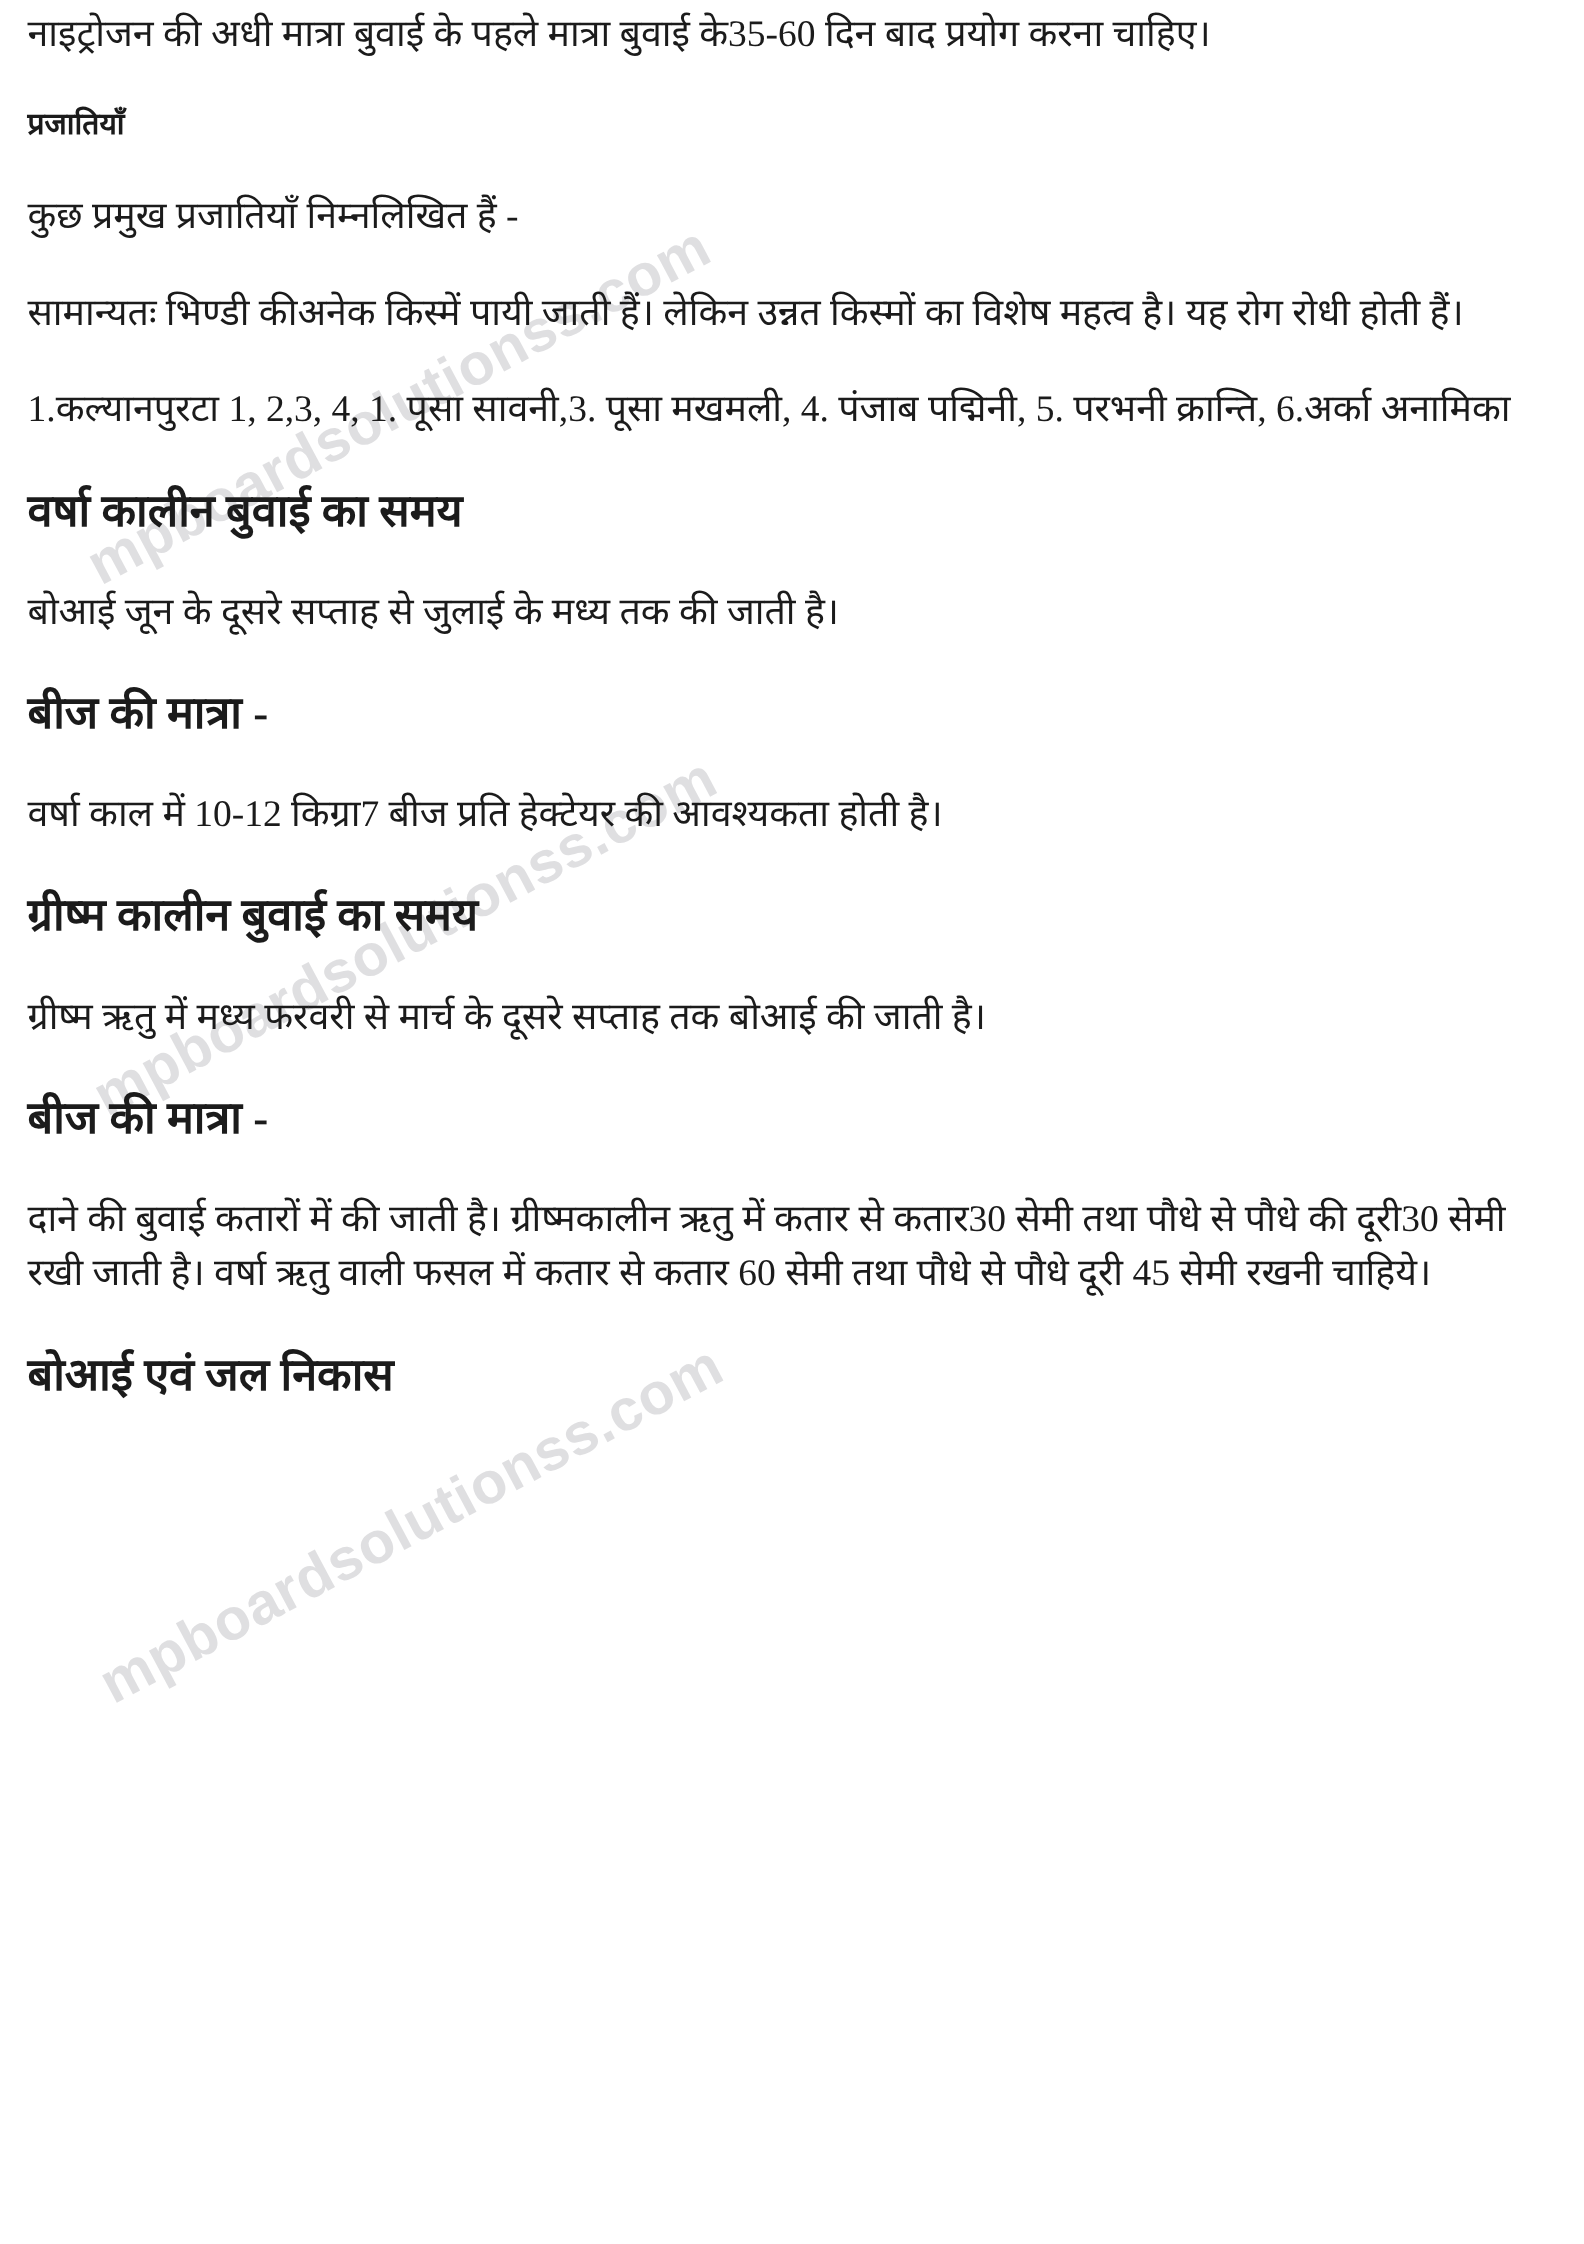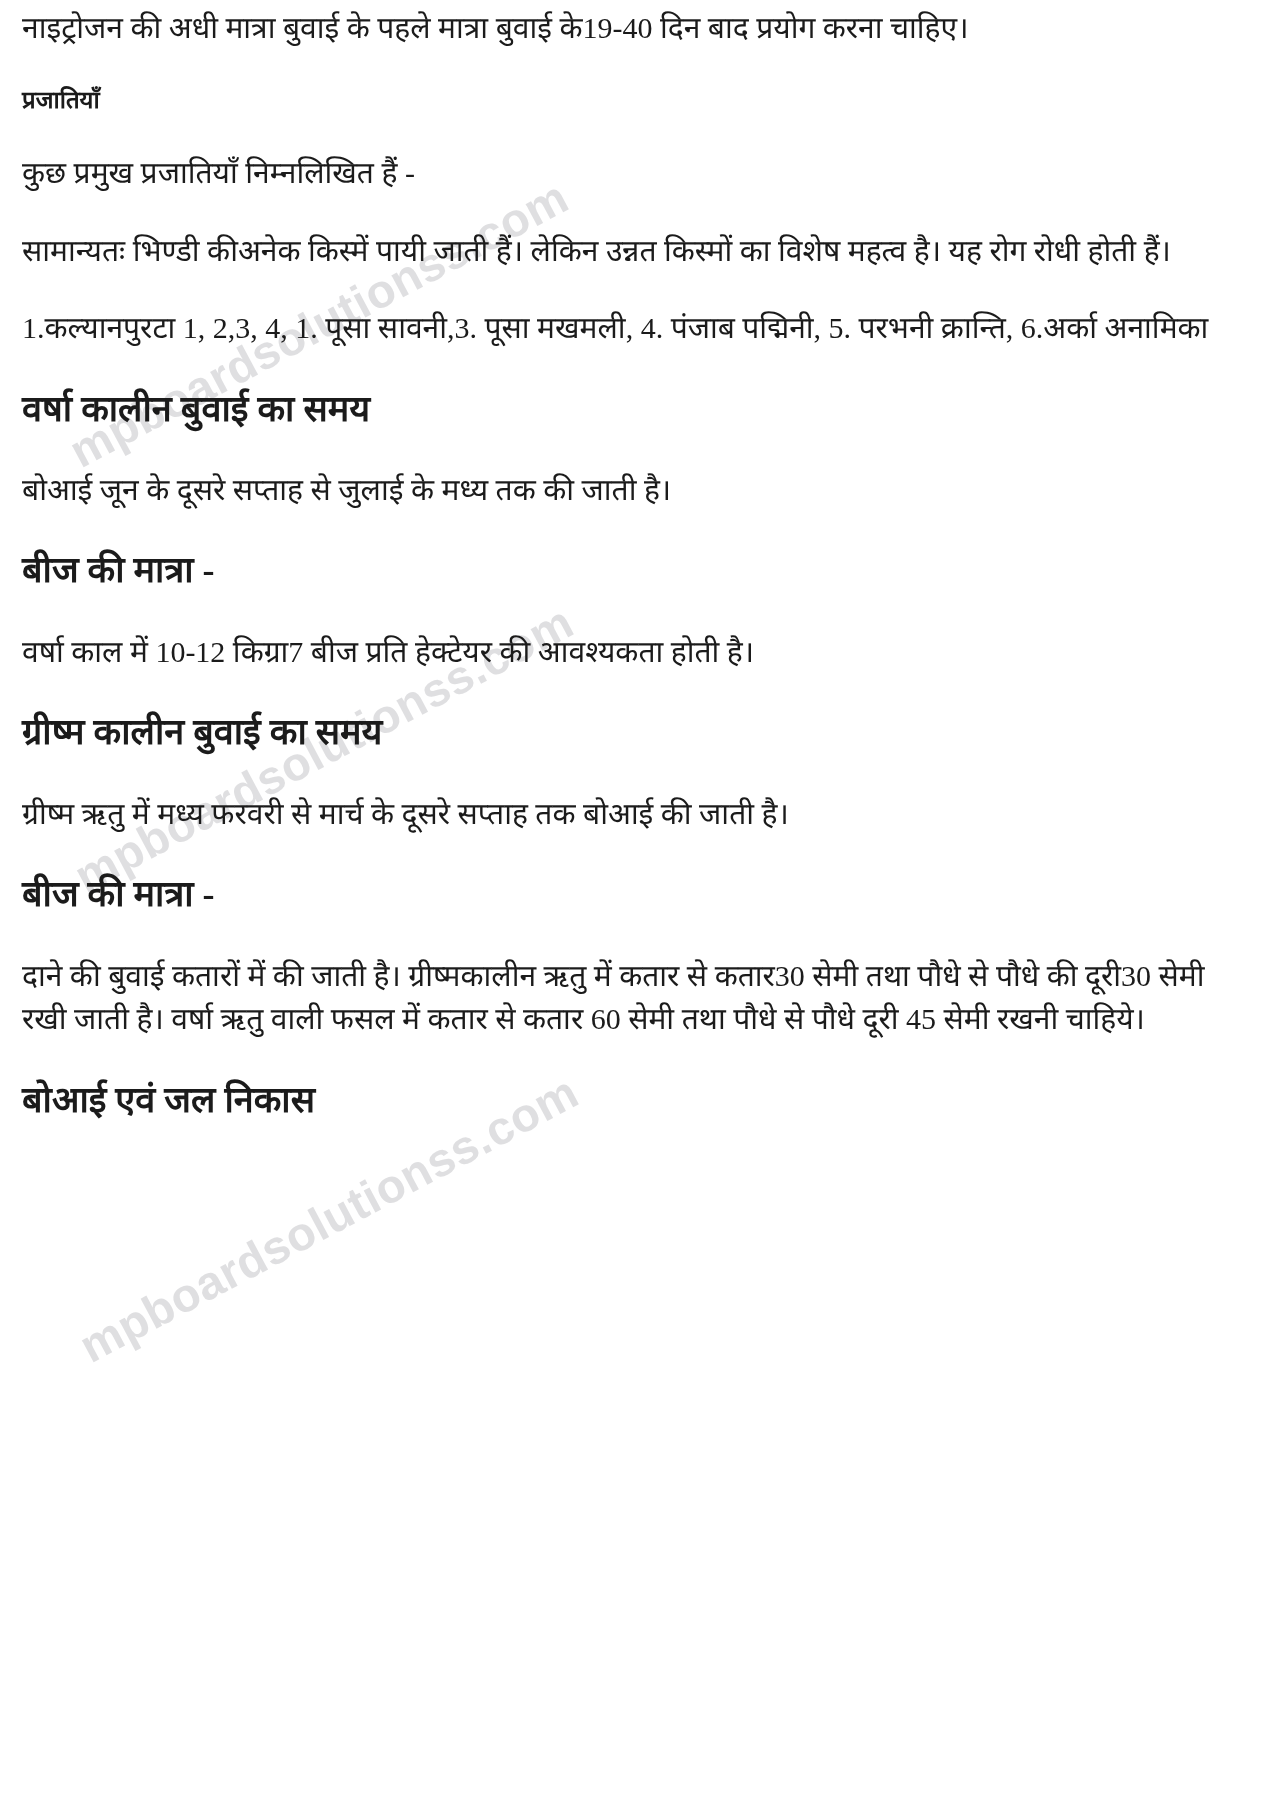--- a/index.html
+++ b/index.html
@@ -85,21 +85,21 @@
 <body>
 
 <div class="page">
 
   <span class="wm wm-1">mpboardsolutionss.com</span>
   <span class="wm wm-2">mpboardsolutionss.com</span>
   <span class="wm wm-3">mpboardsolutionss.com</span>
 
   <div class="content">
 
-    <p class="para first-block">नाइट्रोजन की अधी मात्रा बुवाई के पहले   मात्रा बुवाई के19-40 दिन बाद प्रयोग करना चाहिए।</p>
+    <p class="para first-block">नाइट्रोजन की अधी मात्रा बुवाई के पहले   मात्रा बुवाई के35-60 दिन बाद प्रयोग करना चाहिए।</p>
 
     <h2 class="heading big">प्रजातियाँ</h2>
 
     <p class="para gap-lg">कुछ प्रमुख प्रजातियाँ निम्नलिखित हैं -</p>
 
     <p class="para gap-lg">सामान्यतः भिण्डी कीअनेक किस्में पायी जाती हैं। लेकिन उन्नत किस्मों का विशेष महत्व है। यह रोग रोधी होती हैं।</p>
 
     <p class="para gap-xl">1.कल्यानपुरटा 1, 2,3, 4, 1. पूसा सावनी,3. पूसा मखमली, 4. पंजाब पद्मिनी, 5. परभनी क्रान्ति, 6.अर्का अनामिका</p>
 
     <h2 class="heading">वर्षा कालीन बुवाई का समय</h2>

